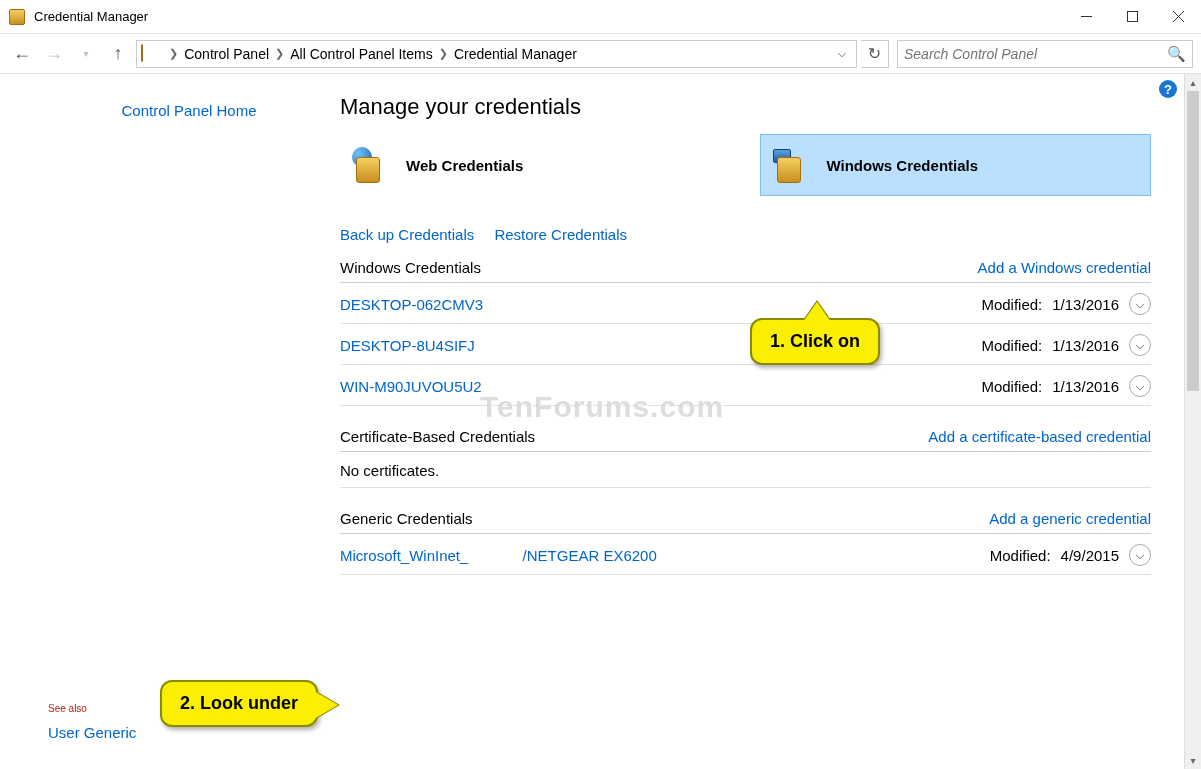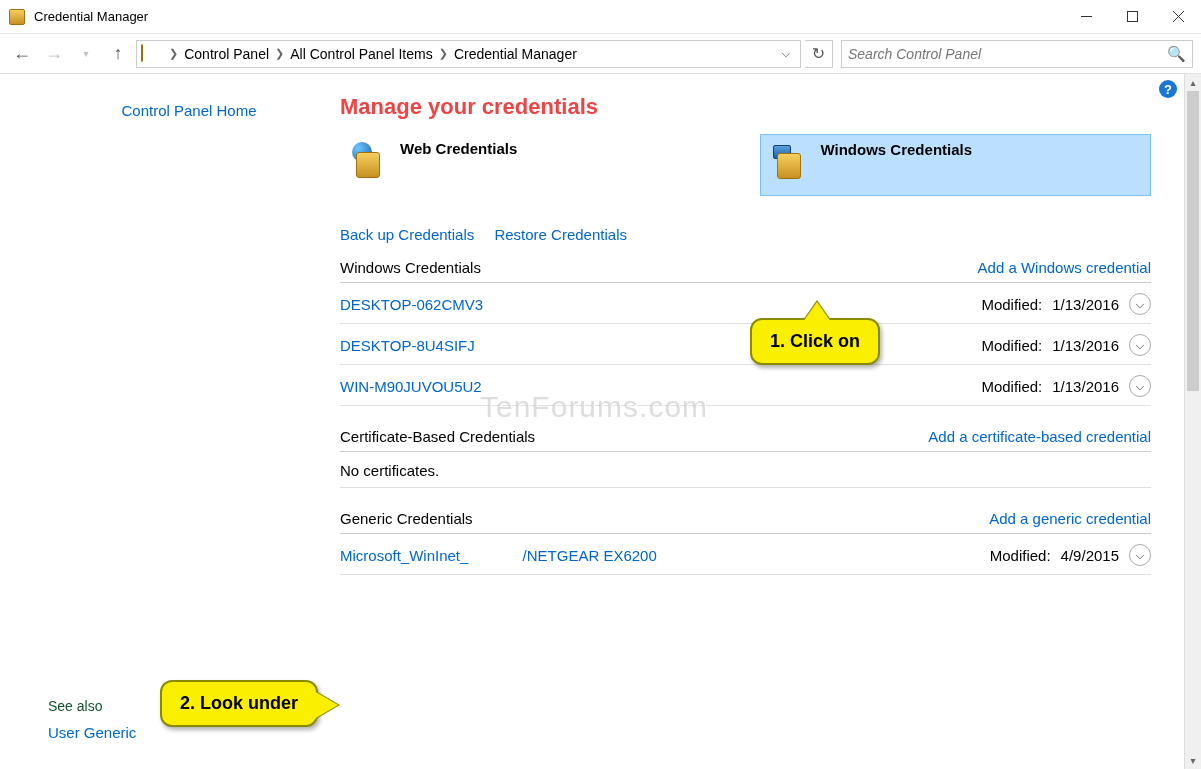--- a/index.html
+++ b/index.html
@@ -15,37 +15,37 @@
 
 
 .navbar { height: 40px; border-bottom: 1px solid #e0e0e0; display: flex; align-items: center; padding: 0 8px; gap: 4px; }
 .nav-arrow { width: 28px; height: 28px; display: flex; align-items: center; justify-content: center; color: #555; font-size: 18px; }
 .nav-arrow.disabled { color: #c0c0c0; }
 .breadcrumb { display: flex; align-items: center; flex: 1; height: 28px; border: 1px solid #ccc; padding: 0 4px; font-size: 14px; color: #000; }
 .breadcrumb .bc-icon { width: 18px; height: 18px; margin-right: 4px; }
 .breadcrumb .chev { color: #666; font-size: 11px; margin: 0 6px; }
 .breadcrumb .bc-end { margin-left: auto; display: flex; align-items: center; gap: 8px; padding-right: 6px; }
 .refresh-btn { width: 28px; height: 28px; display: flex; align-items: center; justify-content: center; border: 1px solid #ccc; border-left: none; font-size: 16px; color: #555; }
-.searchbox { width: 352px; height: 28px; border: 1px solid #ccc; display: flex; align-items: center; padding: 0 6px; margin-left: 4px; }
+.searchbox { width: 296px; height: 28px; border: 1px solid #ccc; display: flex; align-items: center; padding: 0 6px; margin-left: 4px; }
 .searchbox input { border: none; outline: none; flex: 1; font-size: 14px; font-style: italic; color: #888; background: transparent; }
 .searchbox .search-icon { color: #555; font-size: 15px; }
 
 
 .content-wrap { display: flex; height: calc(769px - 74px); position: relative; }
 .sidebar { width: 330px; padding: 28px 0 0 48px; position: relative; }
 .sidebar a { color: #0066cc; text-decoration: none; font-size: 15px; display: block; margin-bottom: 8px; text-align: center; }
 .see-also { position: absolute; bottom: 20px; left: 48px; }
-.see-also .label { color: #14532d; font-size: 14px; margin-bottom: 10px; }
+.see-also .label { color: #b91c1c; font-size: 10px; margin-bottom: 10px; }
 
 .main { flex: 1; padding: 20px 50px 0 10px; overflow-y: auto; position: relative; }
-.main h1 { color: #ef4444; font-size: 22px; font-weight: 700; margin-bottom: 14px; }
+.main h1 { color: #000000; font-size: 22px; font-weight: 400; margin-bottom: 14px; }
 .main .subtitle { color: #000; font-size: 15px; margin-bottom: 24px; }
 
 .cred-tabs { display: flex; gap: 30px; margin-bottom: 30px; }
-.cred-tab { flex: 1; height: 62px; display: flex; gap: 10px; padding: 6px 10px; font-weight: bold; font-size: 15px; }
+.cred-tab { flex: 1; height: 62px; display: flex; align-items: center; gap: 16px; padding: 6px 10px; font-weight: bold; font-size: 15px; }
 .cred-tab.selected { background: #bbe0ff; border: 1px solid #7ec2f5; }
 .cred-tab .tab-icon { width: 40px; height: 40px; display: flex; align-items: center; justify-content: center; }
 
 .action-links { margin-bottom: 16px; font-size: 15px; }
 .action-links a { color: #0066cc; text-decoration: none; margin-right: 16px; }
 
 .section { margin-bottom: 22px; }
 .section-header { display: flex; justify-content: space-between; align-items: center; border-bottom: 1px solid #ccc; padding-bottom: 6px; margin-bottom: 0; font-size: 15px; }
 .section-header .sh-title { color: #000; }
 .section-header a { color: #0066cc; text-decoration: none; font-size: 15px; }
@@ -63,21 +63,21 @@
 
 
 .help-icon { position: absolute; top: 6px; right: 24px; width: 18px; height: 18px; border-radius: 50%; background: #1976d2; color: #fff; font-size: 13px; display: flex; align-items: center; justify-content: center; font-weight: bold; }
 
 
 .vscroll { position: absolute; right: 0; top: 74px; bottom: 0; width: 17px; background: #f0f0f0; border-left: 1px solid #ddd; }
 .vscroll .arrow { height: 17px; display: flex; align-items: center; justify-content: center; font-size: 10px; color: #666; }
 .vscroll .thumb { position: absolute; top: 17px; left: 2px; right: 2px; height: 300px; background: #ccc; }
 
 
-.watermark { position: absolute; top: 390px; left: 480px; font-size: 30px; font-weight: normal; color: rgba(120,120,120,0.25); text-shadow: 1px 1px 0 #fff; letter-spacing: 1px; pointer-events: none; }
+.watermark { position: absolute; top: 390px; left: 480px; font-size: 30px; font-weight: bold; color: rgba(120,120,120,0.25); text-shadow: 1px 1px 0 #fff; letter-spacing: 1px; pointer-events: none; }
 
 
 .cred-folder-icon { position: relative; width: 36px; height: 36px; }
 .cred-folder-icon .base { position: absolute; bottom: 0; left: 4px; width: 24px; height: 26px; background: linear-gradient(#f5d060,#c89020); border-radius: 3px; border: 1px solid #a07010; }
 .cred-folder-icon .globe { position: absolute; top: 0; left: 0; width: 20px; height: 20px; border-radius: 50%; background: radial-gradient(circle at 30% 30%, #6ec5ff, #1a5fa0); }
 .cred-folder-icon .monitor { position: absolute; top: 2px; left: 0; width: 18px; height: 14px; background: linear-gradient(#5aa0e0,#2060a0); border: 1px solid #104070; border-radius: 2px; }
 .cred-folder-icon .monitor::after { content:""; position:absolute; bottom:-4px; left:6px; width:6px; height:3px; background:#888; }
 
 .small-cred-icon { width: 16px; height: 16px; background: linear-gradient(#f5d060,#c89020); border-radius: 2px; border: 1px solid #a07010; }
 </style>

